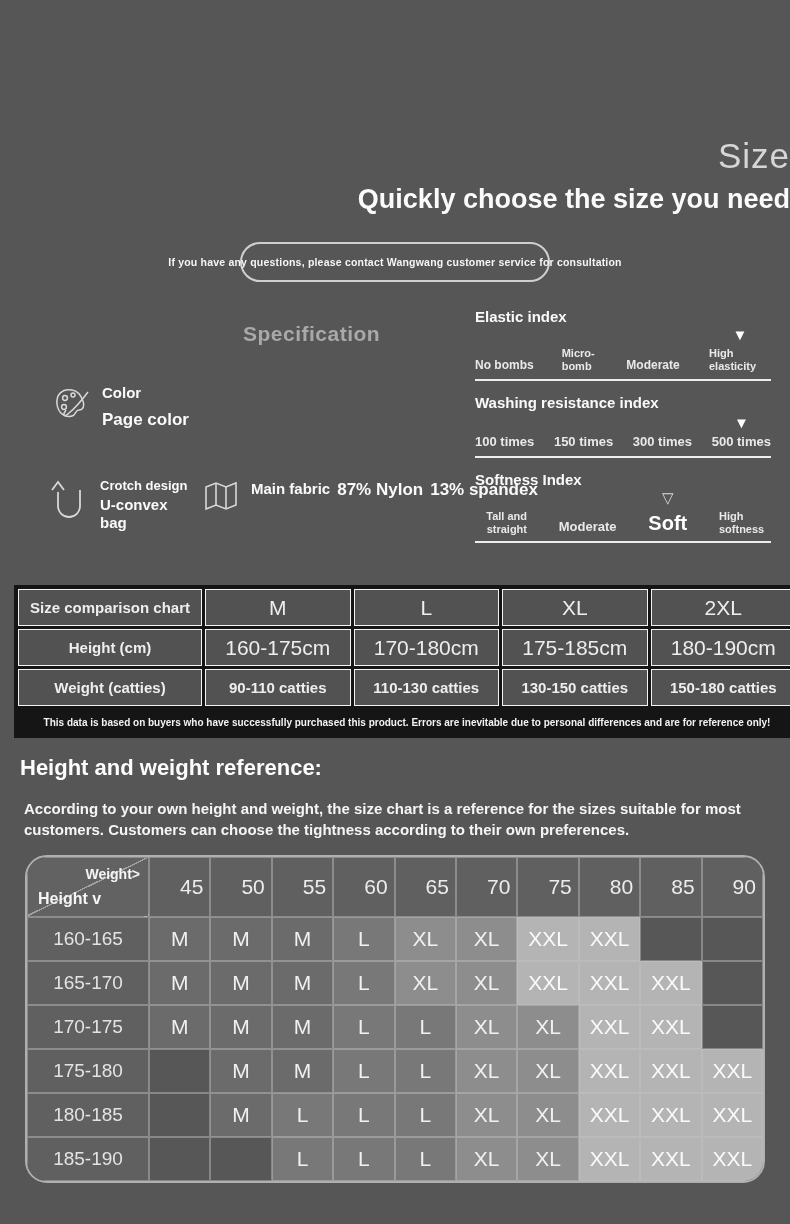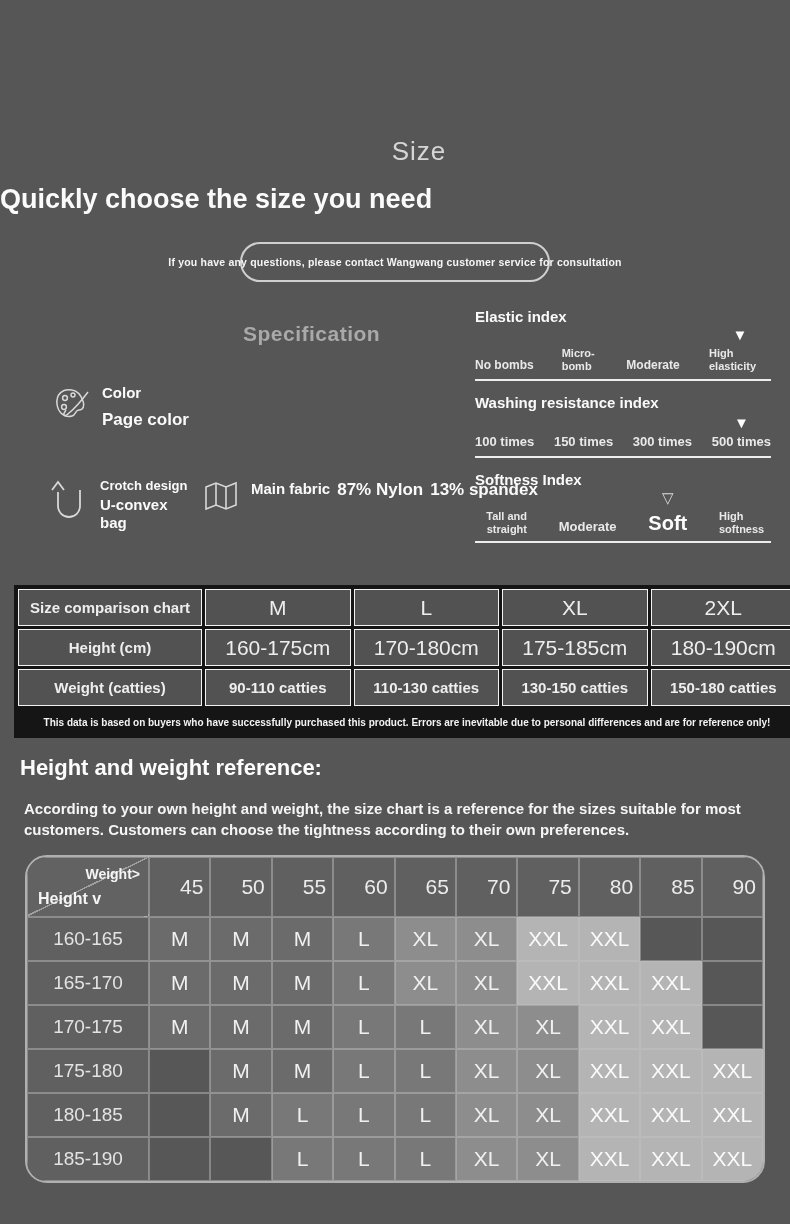--- a/index.html
+++ b/index.html
@@ -4,25 +4,25 @@
 <style>
   * { margin:0; padding:0; box-sizing:border-box; }
   body { background:#3f3f3f; font-family:"Liberation Sans", sans-serif; }
   .page {
     position:relative; width:790px; height:1224px; margin:0 auto;
     background:#565656; overflow:hidden; color:#f2f2f2;
   }
   
   .main-title {
     position:absolute; top:136px; left:0; width:100%;
-    text-align:center; font-size:26px; font-weight:400; color:#d6d6d6; letter-spacing:1px;padding-left:48px;
+    text-align:right; font-size:35px; font-weight:400; color:#d6d6d6; letter-spacing:1px;padding-left:48px;
   }
   .sub-title {
     position:absolute; top:184px; left:0; width:100%;
-    text-align:left; font-size:27px; font-weight:700; color:#fbfbfb;
+    text-align:right; font-size:27px; font-weight:700; color:#fbfbfb;
   }
   .pill-wrap { position:absolute; top:242px; left:0; width:100%; display:flex; justify-content:center; }
   .pill {
     width:310px; height:40px; border:2px solid #cfcfcf; border-radius:22px;
     display:flex; align-items:center; justify-content:center;
   }
   .pill span {
     white-space:nowrap; font-size:10.5px; font-weight:700; color:#f5f5f5; letter-spacing:.2px;
   }
   

